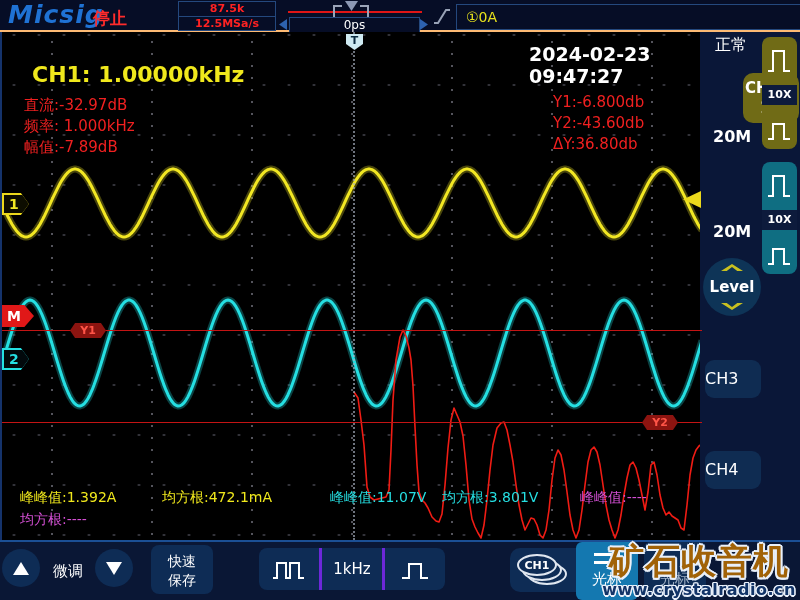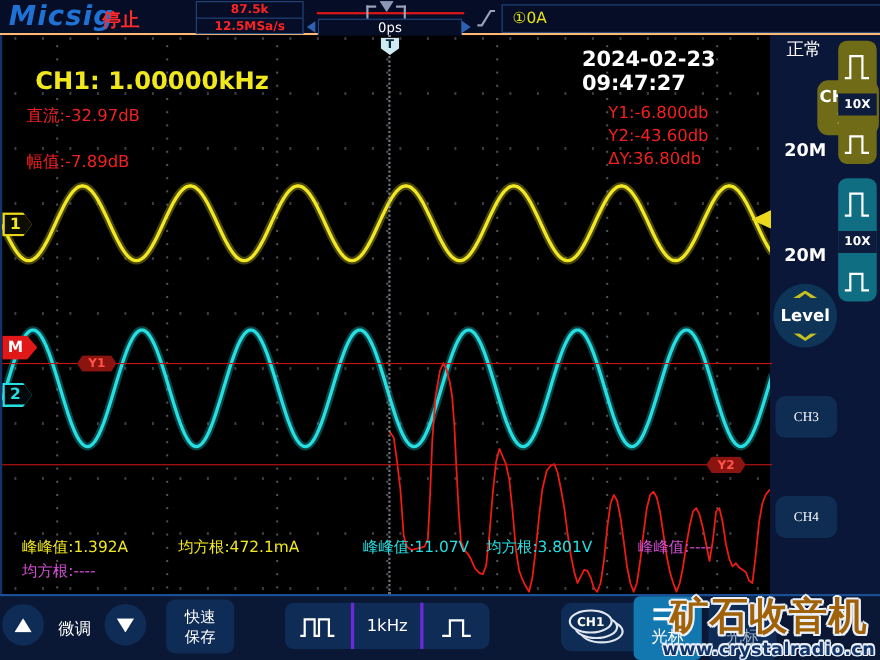--- a/index.html
+++ b/index.html
@@ -63,22 +63,22 @@
   .ch1c{background:#706b16;} .ch2c{background:#0f6e82;}
   .bwlabel{left:13px;font-size:16px;font-weight:bold;color:#fff;}
   .probe{left:62px;width:35px;height:112px;border-radius:8px;}
   .probeband{left:0;top:48px;width:35px;height:20px;background:#0d1b3c;color:#fff;font-size:11px;
              font-weight:bold;text-align:center;line-height:20px;}
   .levelbtn{left:3px;top:226px;width:58px;height:58px;border-radius:50%;background:#0e3457;text-align:center;}
   .chev{left:18px;width:22px;height:7px;background:#c8c020;}
   .chevUp{top:6px;clip-path:polygon(50% 0,100% 100%,74% 100%,50% 42%,26% 100%,0 100%);}
   .chevDn{top:45px;clip-path:polygon(0 0,26% 0,50% 58%,74% 0,100% 0,50% 100%);}
   .levellabel{left:0;top:20px;width:58px;color:#fff;font-weight:bold;font-size:15px;text-align:center;}
-  .navbtn{left:5px;width:56px;height:38px;background:#0f2c52;border-radius:9px;color:#fff;font-size:12px;
-          text-align:center;line-height:38px;font-family:Liberation Serif, serif;}
+  .navbtn{left:5px;width:56px;height:38px;background:#0f2c52;border-radius:9px;color:#fff;font-size:16px;
+          line-height:38px;}
 
   
   .bottombar{left:0;top:540px;width:800px;height:60px;background:#0a1735;border-top:2px solid #1b4f94;box-sizing:border-box;}
   .circlebtn{top:7px;width:38px;height:38px;border-radius:50%;background:#0e2c55;}
   .triUp{left:11px;top:13px;width:16px;height:13px;background:#fff;clip-path:polygon(50% 0,100% 100%,0 100%);}
   .triDn{left:11px;top:13px;width:16px;height:13px;background:#fff;clip-path:polygon(0 0,100% 0,50% 100%);}
   .finelabel{left:53px;top:20px;font-size:15px;color:#fff;}
   .savebtn{left:151px;top:3px;width:62px;height:49px;background:#0e2c55;border-radius:8px;color:#fff;
            font-size:14px;text-align:center;padding-top:7px;line-height:1.35;box-sizing:border-box;}
   .seg{left:259px;top:6px;width:186px;height:42px;background:#0e2c55;border-radius:8px;display:flex;}
@@ -148,20 +148,21 @@
       <div class="abs flagInner" style="background:#0d0d00;color:#f2e723;">1</div>
     </div>
     <div class="abs flag flagM">M</div>
     <div class="abs flag flagOuter" style="left:0;top:316px;background:#25dfe2;">
       <div class="abs flagInner" style="background:#02090c;color:#25dfe2;">2</div>
     </div>
     <div class="abs rightArrow"></div>
 
     <div class="abs ch1readout t-yel">CH1: 1.00000kHz</div>
     <div class="abs readout t-red" style="left:22px;top:64px;">直流:-32.97dB</div>
+    <div class="abs readout t-red" style="left:22px;top:85px;">频率: 1.000kHz</div>
     <div class="abs readout t-red" style="left:22px;top:106px;">幅值:-7.89dB</div>
     <div class="abs datetime t-wht">2024-02-23 09:47:27</div>
     <div class="abs readout t-red" style="left:551px;top:61px;">Y1:-6.800db</div>
     <div class="abs readout t-red" style="left:551px;top:82px;">Y2:-43.60db</div>
     <div class="abs readout t-red" style="left:551px;top:103px;">ΔY:36.80db</div>
 
     <div class="abs meas t-yel" style="left:18px;top:457px;">峰峰值:1.392A</div>
     <div class="abs meas t-yel" style="left:160px;top:457px;">均方根:472.1mA</div>
     <div class="abs meas t-cyn" style="left:300px;top:457px;margin-left:28px;">峰峰值:11.07V</div>
     <div class="abs meas t-cyn" style="left:440px;top:457px;">均方根:3.801V</div>

